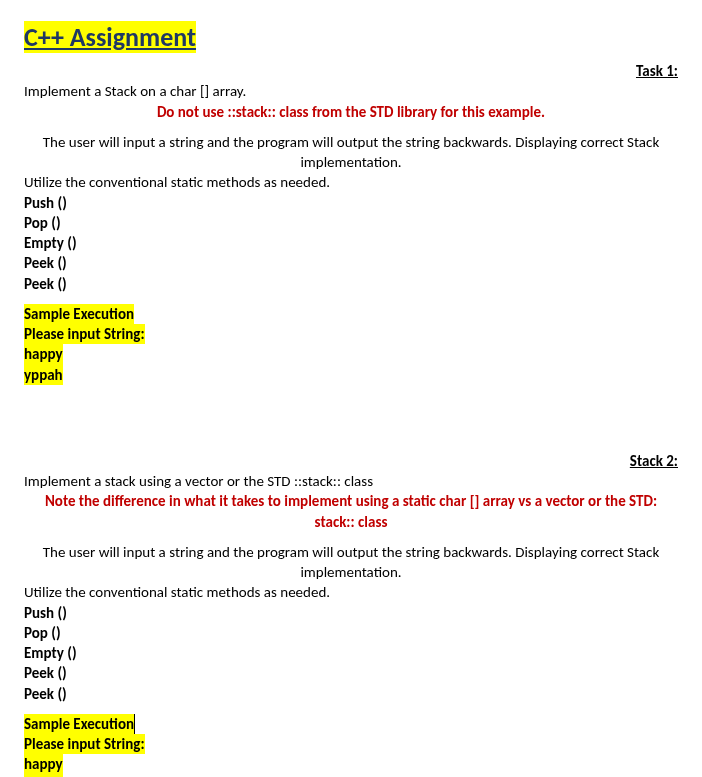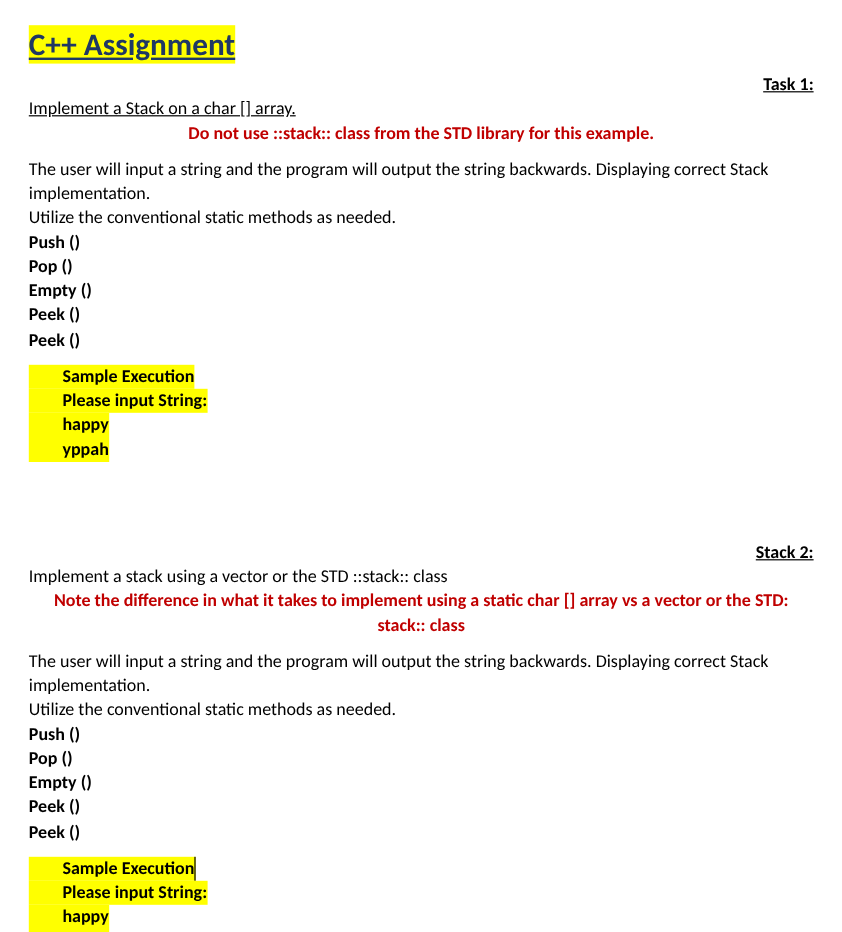--- a/index.html
+++ b/index.html
@@ -21,44 +21,43 @@
     background: #FFFF00;
     display: inline;
   }
   .task-heading {
     font-weight: bold;
     text-decoration: underline;
     text-align: right;
     margin-top: 6px;
   }
   .underline {
-    text-decoration: underline;
   }
   .red-bold {
     color: #C00000;
     font-weight: bold;
     text-align: center;
   }
   .para {
     margin-top: 10px;
+    text-align: center;
   }
   .method-list div {
     line-height: 1.35;
     font-weight: bold;
   }
   .sample-block {
     margin-top: 10px;
   }
   .sample-block div {
     font-weight: bold;
     display: inline-block;
   }
   .highlight {
     background: #FFFF00;
-    padding-left: 28px;
   }
   .cursor {
     border-right: 1px solid #000;
     padding-right: 0;
     margin-right: -1px;
   }
   .spacer-lg {
     height: 60px;
   }
 </style>

